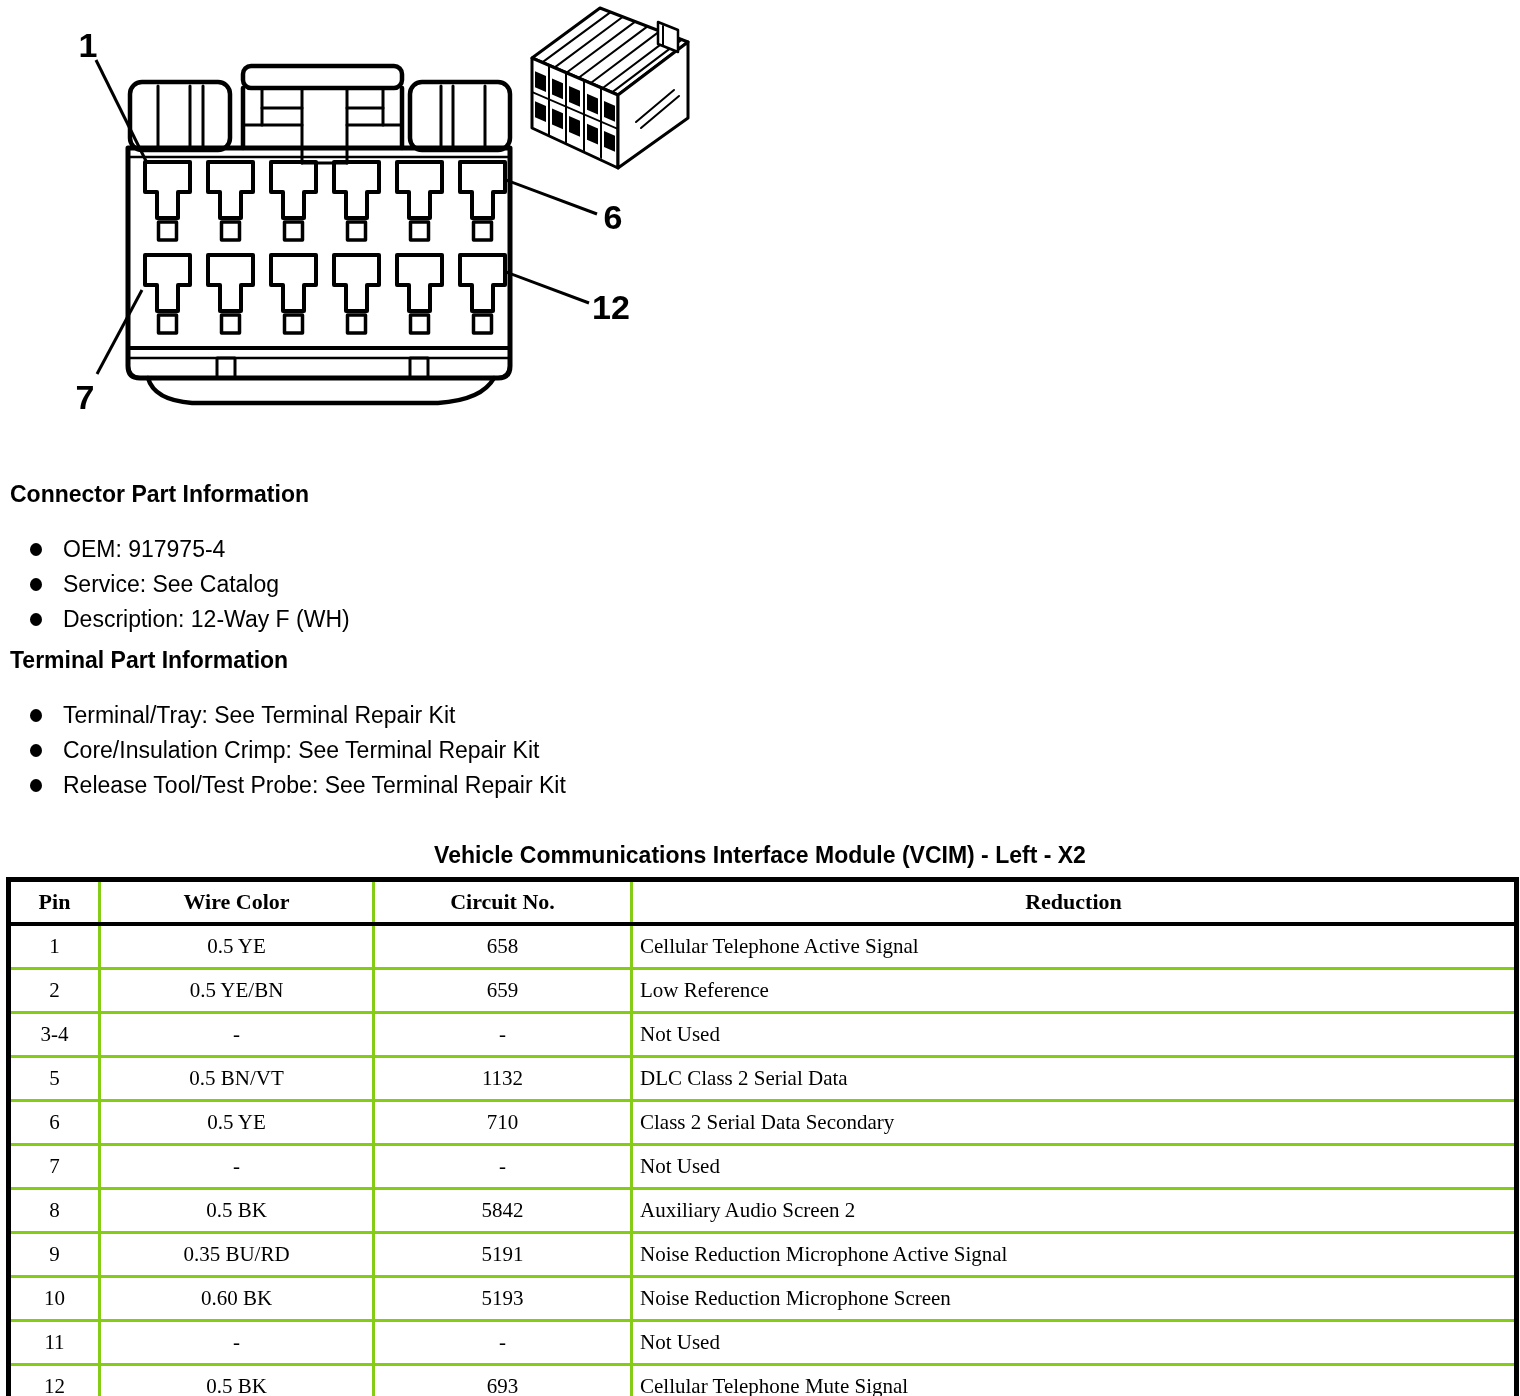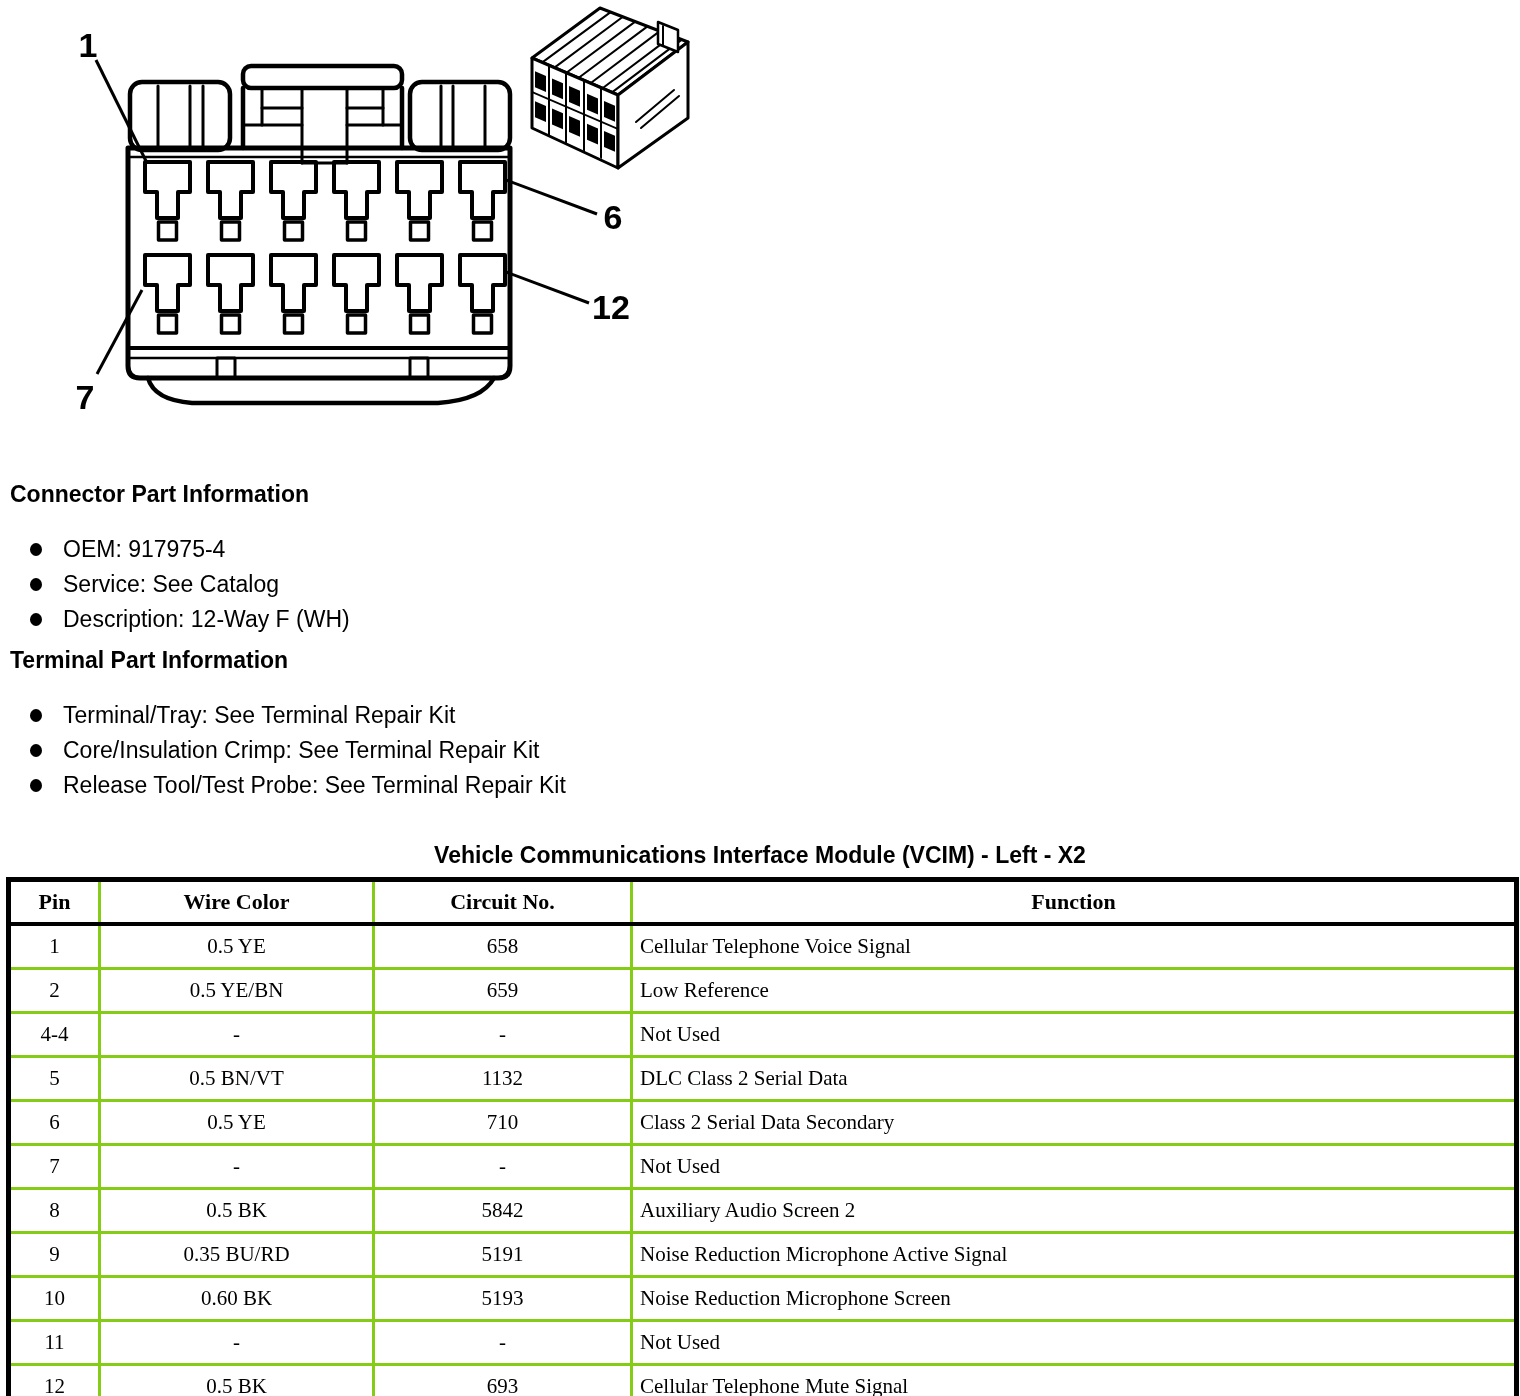--- a/index.html
+++ b/index.html
@@ -234,38 +234,38 @@
       <col style="width:91px">
         <col style="width:274px">
         <col style="width:258px">
         <col style="width:885px">
     </colgroup>
     <thead>
       <tr>
         <th>Pin</th>
         <th>Wire Color</th>
         <th>Circuit No.</th>
-        <th>Function</th>
+        <th>Reduction</th>
       </tr>
     </thead>
     <tbody>
       <tr>
         <td class="c-pin">1</td>
         <td class="c-wire">0.5 YE</td>
         <td class="c-circ">658</td>
-        <td class="c-func">Cellular Telephone Voice Signal</td>
+        <td class="c-func">Cellular Telephone Active Signal</td>
       </tr>
       <tr>
         <td class="c-pin">2</td>
         <td class="c-wire">0.5 YE/BN</td>
         <td class="c-circ">659</td>
         <td class="c-func">Low Reference</td>
       </tr>
       <tr>
-        <td class="c-pin">4-4</td>
+        <td class="c-pin">3-4</td>
         <td class="c-wire">-</td>
         <td class="c-circ">-</td>
         <td class="c-func">Not Used</td>
       </tr>
       <tr>
         <td class="c-pin">5</td>
         <td class="c-wire">0.5 BN/VT</td>
         <td class="c-circ">1132</td>
         <td class="c-func">DLC Class 2 Serial Data</td>
       </tr>

